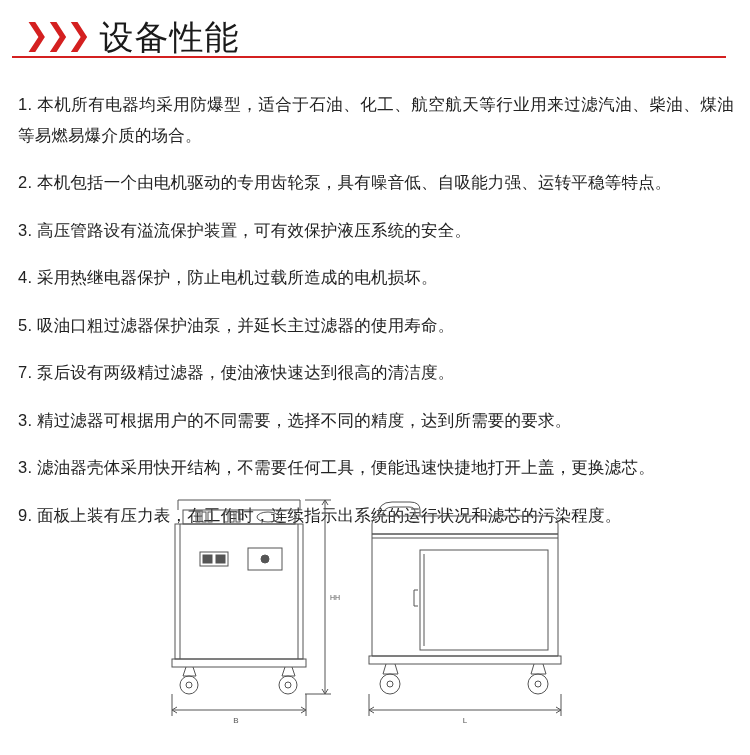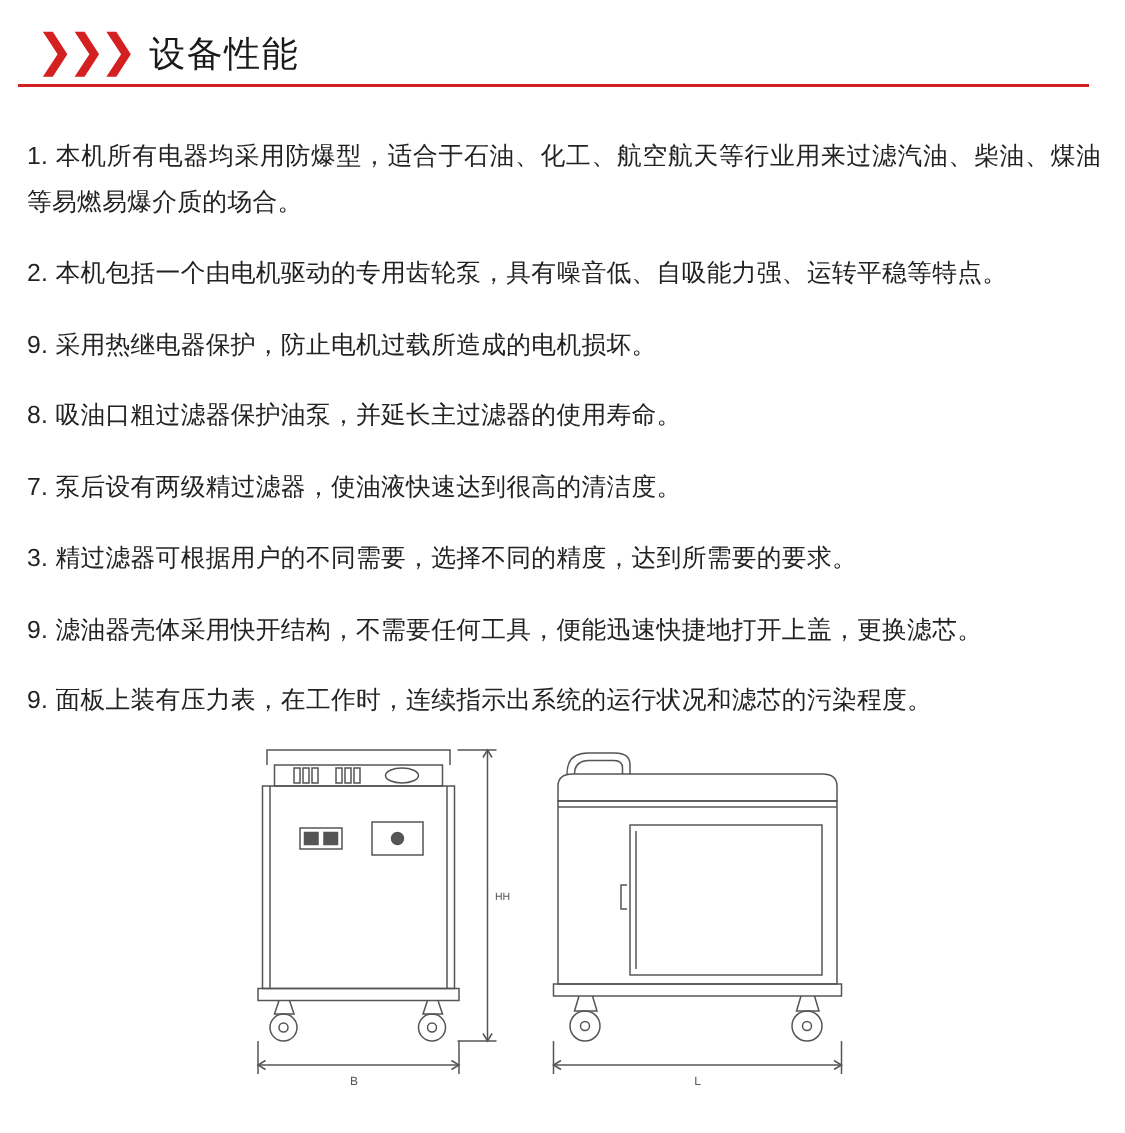--- a/index.html
+++ b/index.html
@@ -37,21 +37,21 @@
     color: #d42020;
     font-size: 30px;
     line-height: 30px;
     letter-spacing: -4px;
     font-weight: bold;
     margin-bottom: 6px;
     margin-right: 12px;
     font-family: "DejaVu Sans", sans-serif;
   }
   .heading-title {
-    font-size: 24px;
+    font-size: 34px;
     line-height: 32px;
     color: #1a1a1a;
     margin-bottom: 3px;
     letter-spacing: 1px;
   }
 
   
   .content {
     padding: 14px 16px 0 18px;
   }
@@ -81,25 +81,26 @@
 <div class="page">
 
   <div class="heading">
     <span class="chevrons">❯❯❯</span>
     <span class="heading-title">设备性能</span>
   </div>
 
   <div class="content">
     <p class="item">1. 本机所有电器均采用防爆型，适合于石油、化工、航空航天等行业用来过滤汽油、柴油、煤油等易燃易爆介质的场合。</p>
     <p class="item">2. 本机包括一个由电机驱动的专用齿轮泵，具有噪音低、自吸能力强、运转平稳等特点。</p>
-    <p class="item">9. 采用热继电器保护，防止电机过载所造成的电机损坏。</p>
-    <p class="item">8. 吸油口粗过滤器保护油泵，并延长主过滤器的使用寿命。</p>
+    <p class="item">3. 高压管路设有溢流保护装置，可有效保护液压系统的安全。</p>
+    <p class="item">4. 采用热继电器保护，防止电机过载所造成的电机损坏。</p>
+    <p class="item">5. 吸油口粗过滤器保护油泵，并延长主过滤器的使用寿命。</p>
     <p class="item">7. 泵后设有两级精过滤器，使油液快速达到很高的清洁度。</p>
     <p class="item">3. 精过滤器可根据用户的不同需要，选择不同的精度，达到所需要的要求。</p>
-    <p class="item">9. 滤油器壳体采用快开结构，不需要任何工具，便能迅速快捷地打开上盖，更换滤芯。</p>
+    <p class="item">3. 滤油器壳体采用快开结构，不需要任何工具，便能迅速快捷地打开上盖，更换滤芯。</p>
     <p class="item">9. 面板上装有压力表，在工作时，连续指示出系统的运行状况和滤芯的污染程度。</p>
   </div>
 
   <div class="drawing">
     <svg width="750" height="277" viewBox="0 0 750 277" xmlns="http://www.w3.org/2000/svg">
       <g fill="none" stroke="#555555" stroke-width="1">
 
         <g>
 
           <path d="M178 32 L178 22 L300 22 L300 32"></path>

